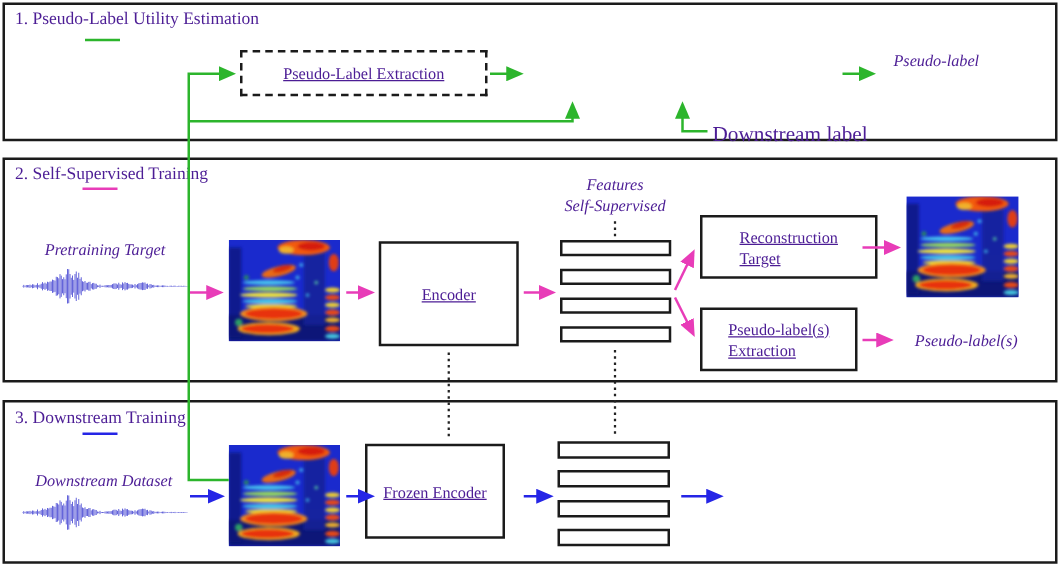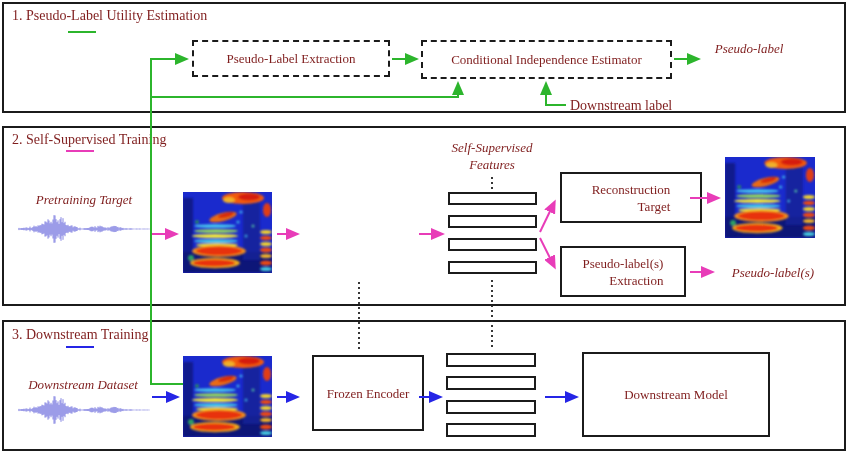--- a/index.html
+++ b/index.html
@@ -1,25 +1,25 @@
 <!DOCTYPE html>
 <html><head>
 <meta charset="utf-8">
 <style>
   html,body{margin:0;padding:0;background:#ffffff;}
   #canvas{position:relative;width:850px;height:453px;background:#ffffff;overflow:hidden;
-          font-family:"Liberation Serif","DejaVu Serif",serif;color:#7f1d1d;}
+          font-family:"Liberation Serif","DejaVu Serif",serif;color:#4c1d95;}
   .sec{position:absolute;border:2px solid #1b1b1b;box-sizing:border-box;background:transparent;}
-  .t{position:absolute;font-size:14px;white-space:nowrap;}
+  .t{position:absolute;font-size:17px;white-space:nowrap;}
   .tc{position:absolute;font-size:13px;text-align:center;line-height:17px;font-style:italic;}
   .title{font-size:14px;}
   .u{position:absolute;height:2px;}
   .box{position:absolute;border:2px solid #1b1b1b;box-sizing:border-box;background:#fff;
-       display:flex;align-items:center;justify-content:center;text-align:right;
-       font-size:13px;line-height:17px;}
+       display:flex;align-items:center;justify-content:center;text-align:left;
+       font-size:13px;line-height:17px;text-decoration:underline;}
   .dbox{border:2px dashed #1b1b1b;}
   .bar{position:absolute;border:2px solid #1b1b1b;box-sizing:border-box;background:#fff;}
   .spec{position:absolute;}
   svg.overlay{position:absolute;left:0;top:0;pointer-events:none;}
 </style>
 </head>
 <body>
 
 <div id="canvas">
 
@@ -70,45 +70,45 @@
   <div class="sec" style="left:2px;top:2px;width:844px;height:111px"></div>
   <div class="sec" style="left:2px;top:126px;width:844px;height:180px"></div>
   <div class="sec" style="left:2px;top:320px;width:844px;height:131px"></div>
 
   <div class="t title" style="left:12px;top:8px">1. Pseudo-Label Utility Estimation</div>
   <div class="u" style="left:68px;top:31px;width:28px;background:#2cb52c"></div>
 
   <div class="box dbox" style="left:192px;top:40px;width:198px;height:37px">
     <span>Pseudo-Label Extraction</span>
   </div>
-  <div class="box dbox" style="left:421px;top:40px;width:251px;height:39px">
-    <span>Conditional Independence Estimator</span>
-  </div>
 
   <div class="tc" style="left:700px;top:40px;width:98px">
     <div>Pseudo-label</div>
   </div>
   <div class="t" style="left:570px;top:98px">Downstream label</div>
 
   <div class="t title" style="left:12px;top:132px">2. Self-Supervised Training</div>
   <div class="u" style="left:66px;top:150px;width:28px;background:#e83cb8"></div>
 
   <div class="tc" style="left:14px;top:191px;width:140px">Pretraining Target</div>
   <svg class="spec" style="left:18px;top:212px" width="132" height="34">
     <path class="wavepath" fill="none" stroke="#6464da" stroke-width="0.8" d="M0 16.7L0 17.3M1 15.9L1 18.1M2 16.6L2 17.4M3 16.0L3 18.0M4 16.1L4 17.9M5 16.0L5 18.0M6 15.7L6 18.3M7 16.2L7 17.8M8 15.4L8 18.6M9 15.6L9 18.4M10 16.2L10 17.8M11 15.9L11 18.1M12 14.6L12 19.4M13 16.1L13 17.9M14 15.7L14 18.3M15 15.0L15 19.0M16 13.7L16 20.3M17 14.8L17 19.2M18 14.1L18 19.9M19 14.9L19 19.1M20 13.4L20 20.6M21 13.8L21 20.2M22 13.2L22 20.8M23 13.2L23 20.8M24 11.7L24 22.3M25 12.1L25 21.9M26 12.5L26 21.5M27 9.4L27 24.6M28 9.7L28 24.3M29 10.6L29 23.4M30 7.3L30 26.7M31 8.5L31 25.5M32 11.3L32 22.7M33 9.8L33 24.2M34 11.4L34 22.6M35 7.5L35 26.5M36 3.2L36 30.8M37 3.4L37 30.6M38 7.2L38 26.8M39 10.2L39 23.8M40 8.4L40 25.6M41 11.9L41 22.1M42 7.2L42 26.8M43 5.2L43 28.8M44 10.2L44 23.8M45 6.2L45 27.8M46 11.1L46 22.9M47 9.8L47 24.2M48 13.0L48 21.0M49 13.5L49 20.5M50 12.8L50 21.2M51 14.2L51 19.8M52 14.2L52 19.8M53 13.5L53 20.5M54 13.4L54 20.6M55 15.3L55 18.7M56 14.5L56 19.5M57 14.3L57 19.7M58 14.9L58 19.1M59 15.0L59 19.0M60 16.2L60 17.8M61 16.4L61 17.6M62 15.7L62 18.3M63 16.6L63 17.4M64 16.6L64 17.4M65 16.6L65 17.4M66 16.2L66 17.8M67 16.1L67 17.9M68 16.2L68 17.8M69 16.0L69 18.0M70 16.0L70 18.0M71 15.9L71 18.1M72 15.3L72 18.7M73 14.8L73 19.2M74 14.7L74 19.3M75 14.9L75 19.1M76 15.6L76 18.4M77 14.2L77 19.8M78 15.4L78 18.6M79 15.7L79 18.3M80 13.9L80 20.1M81 14.8L81 19.2M82 13.7L82 20.3M83 14.4L83 19.6M84 14.3L84 19.7M85 15.1L85 18.9M86 15.5L86 18.5M87 15.5L87 18.5M88 15.7L88 18.3M89 16.3L89 17.7M90 15.2L90 18.8M91 16.1L91 17.9M92 15.3L92 18.7M93 14.7L93 19.3M94 14.4L94 19.6M95 14.3L95 19.7M96 13.9L96 20.1M97 14.1L97 19.9M98 14.0L98 20.0M99 15.1L99 18.9M100 14.9L100 19.1M101 16.2L101 17.8M102 15.2L102 18.8M103 15.5L103 18.5M104 16.1L104 17.9M105 15.9L105 18.1M106 16.5L106 17.5M107 16.4L107 17.6M108 16.3L108 17.7M109 16.3L109 17.7M110 16.7L110 17.3M111 16.5L111 17.5M112 16.3L112 17.7M113 16.3L113 17.7M114 16.5L114 17.5M115 16.7L115 17.3M116 16.7L116 17.3M117 16.8L117 17.2M118 16.6L118 17.4M119 16.5L119 17.5M120 16.8L120 17.2M121 16.6L121 17.4M122 16.5L122 17.5M123 16.8L123 17.2M124 16.8L124 17.2M125 16.6L125 17.4M126 16.7L126 17.3M127 16.6L127 17.4M128 16.8L128 17.2M129 16.6L129 17.4M130 16.7L130 17.3M131 16.8L131 17.2M132 16.8L132 17.2"></path>
   </svg>
 
   <svg class="spec" style="left:183px;top:192px" width="89" height="81">
       <use href="#spec"></use>
     </svg>
 
+  <div class="box" style="left:303px;top:193px;width:112px;height:84px">
+    <span>Encoder</span>
+  </div>
 
   <div class="tc" style="left:440px;top:139px;width:104px">
+    <div>Features</div>
     <div>Self-Supervised</div>
-    <div>Features</div>
   </div>
 
   <div class="bar" style="left:448px;top:192px;width:89px;height:13px"></div>
   <div class="bar" style="left:448px;top:215px;width:89px;height:13px"></div>
   <div class="bar" style="left:448px;top:238px;width:89px;height:13px"></div>
   <div class="bar" style="left:448px;top:261px;width:89px;height:13px"></div>
 
   <div class="box" style="left:560px;top:172px;width:142px;height:51px">
     <span>
       <span>Reconstruction</span><br>
@@ -132,32 +132,29 @@
 
   <div class="tc" style="left:13px;top:376px;width:140px">Downstream Dataset</div>
   <svg class="spec" style="left:18px;top:393px" width="132" height="34">
     <path class="wavepath" fill="none" stroke="#6464da" stroke-width="0.8" d="M0 16.7L0 17.3M1 15.9L1 18.1M2 16.6L2 17.4M3 16.0L3 18.0M4 16.1L4 17.9M5 16.0L5 18.0M6 15.7L6 18.3M7 16.2L7 17.8M8 15.4L8 18.6M9 15.6L9 18.4M10 16.2L10 17.8M11 15.9L11 18.1M12 14.6L12 19.4M13 16.1L13 17.9M14 15.7L14 18.3M15 15.0L15 19.0M16 13.7L16 20.3M17 14.8L17 19.2M18 14.1L18 19.9M19 14.9L19 19.1M20 13.4L20 20.6M21 13.8L21 20.2M22 13.2L22 20.8M23 13.2L23 20.8M24 11.7L24 22.3M25 12.1L25 21.9M26 12.5L26 21.5M27 9.4L27 24.6M28 9.7L28 24.3M29 10.6L29 23.4M30 7.3L30 26.7M31 8.5L31 25.5M32 11.3L32 22.7M33 9.8L33 24.2M34 11.4L34 22.6M35 7.5L35 26.5M36 3.2L36 30.8M37 3.4L37 30.6M38 7.2L38 26.8M39 10.2L39 23.8M40 8.4L40 25.6M41 11.9L41 22.1M42 7.2L42 26.8M43 5.2L43 28.8M44 10.2L44 23.8M45 6.2L45 27.8M46 11.1L46 22.9M47 9.8L47 24.2M48 13.0L48 21.0M49 13.5L49 20.5M50 12.8L50 21.2M51 14.2L51 19.8M52 14.2L52 19.8M53 13.5L53 20.5M54 13.4L54 20.6M55 15.3L55 18.7M56 14.5L56 19.5M57 14.3L57 19.7M58 14.9L58 19.1M59 15.0L59 19.0M60 16.2L60 17.8M61 16.4L61 17.6M62 15.7L62 18.3M63 16.6L63 17.4M64 16.6L64 17.4M65 16.6L65 17.4M66 16.2L66 17.8M67 16.1L67 17.9M68 16.2L68 17.8M69 16.0L69 18.0M70 16.0L70 18.0M71 15.9L71 18.1M72 15.3L72 18.7M73 14.8L73 19.2M74 14.7L74 19.3M75 14.9L75 19.1M76 15.6L76 18.4M77 14.2L77 19.8M78 15.4L78 18.6M79 15.7L79 18.3M80 13.9L80 20.1M81 14.8L81 19.2M82 13.7L82 20.3M83 14.4L83 19.6M84 14.3L84 19.7M85 15.1L85 18.9M86 15.5L86 18.5M87 15.5L87 18.5M88 15.7L88 18.3M89 16.3L89 17.7M90 15.2L90 18.8M91 16.1L91 17.9M92 15.3L92 18.7M93 14.7L93 19.3M94 14.4L94 19.6M95 14.3L95 19.7M96 13.9L96 20.1M97 14.1L97 19.9M98 14.0L98 20.0M99 15.1L99 18.9M100 14.9L100 19.1M101 16.2L101 17.8M102 15.2L102 18.8M103 15.5L103 18.5M104 16.1L104 17.9M105 15.9L105 18.1M106 16.5L106 17.5M107 16.4L107 17.6M108 16.3L108 17.7M109 16.3L109 17.7M110 16.7L110 17.3M111 16.5L111 17.5M112 16.3L112 17.7M113 16.3L113 17.7M114 16.5L114 17.5M115 16.7L115 17.3M116 16.7L116 17.3M117 16.8L117 17.2M118 16.6L118 17.4M119 16.5L119 17.5M120 16.8L120 17.2M121 16.6L121 17.4M122 16.5L122 17.5M123 16.8L123 17.2M124 16.8L124 17.2M125 16.6L125 17.4M126 16.7L126 17.3M127 16.6L127 17.4M128 16.8L128 17.2M129 16.6L129 17.4M130 16.7L130 17.3M131 16.8L131 17.2M132 16.8L132 17.2"></path>
   </svg>
 
   <svg class="spec" style="left:183px;top:356px" width="89" height="81">
       <use href="#spec"></use>
     </svg>
 
-  <div class="box" style="left:312px;top:355px;width:112px;height:76px">
+  <div class="box" style="left:292px;top:355px;width:112px;height:76px">
     <span>Frozen Encoder</span>
   </div>
 
   <div class="bar" style="left:446px;top:353px;width:90px;height:14px"></div>
   <div class="bar" style="left:446px;top:376px;width:90px;height:14px"></div>
   <div class="bar" style="left:446px;top:400px;width:90px;height:14px"></div>
   <div class="bar" style="left:446px;top:423px;width:90px;height:14px"></div>
 
-  <div class="box" style="left:582px;top:352px;width:188px;height:85px">
-    <span>Downstream Model</span>
-  </div>
 
   <svg class="overlay" width="850" height="453">
     <defs>
       <marker id="aG" markerWidth="7" markerHeight="6" refX="5" refY="3" orient="auto">
         <path d="M0,0 L7,3 L0,6 Z" fill="#2cb52c"></path>
       </marker>
       <marker id="aM" markerWidth="7" markerHeight="6" refX="5" refY="3" orient="auto">
         <path d="M0,0 L7,3 L0,6 Z" fill="#e83cb8"></path>
       </marker>
       <marker id="aB" markerWidth="7" markerHeight="6" refX="5" refY="3" orient="auto">

